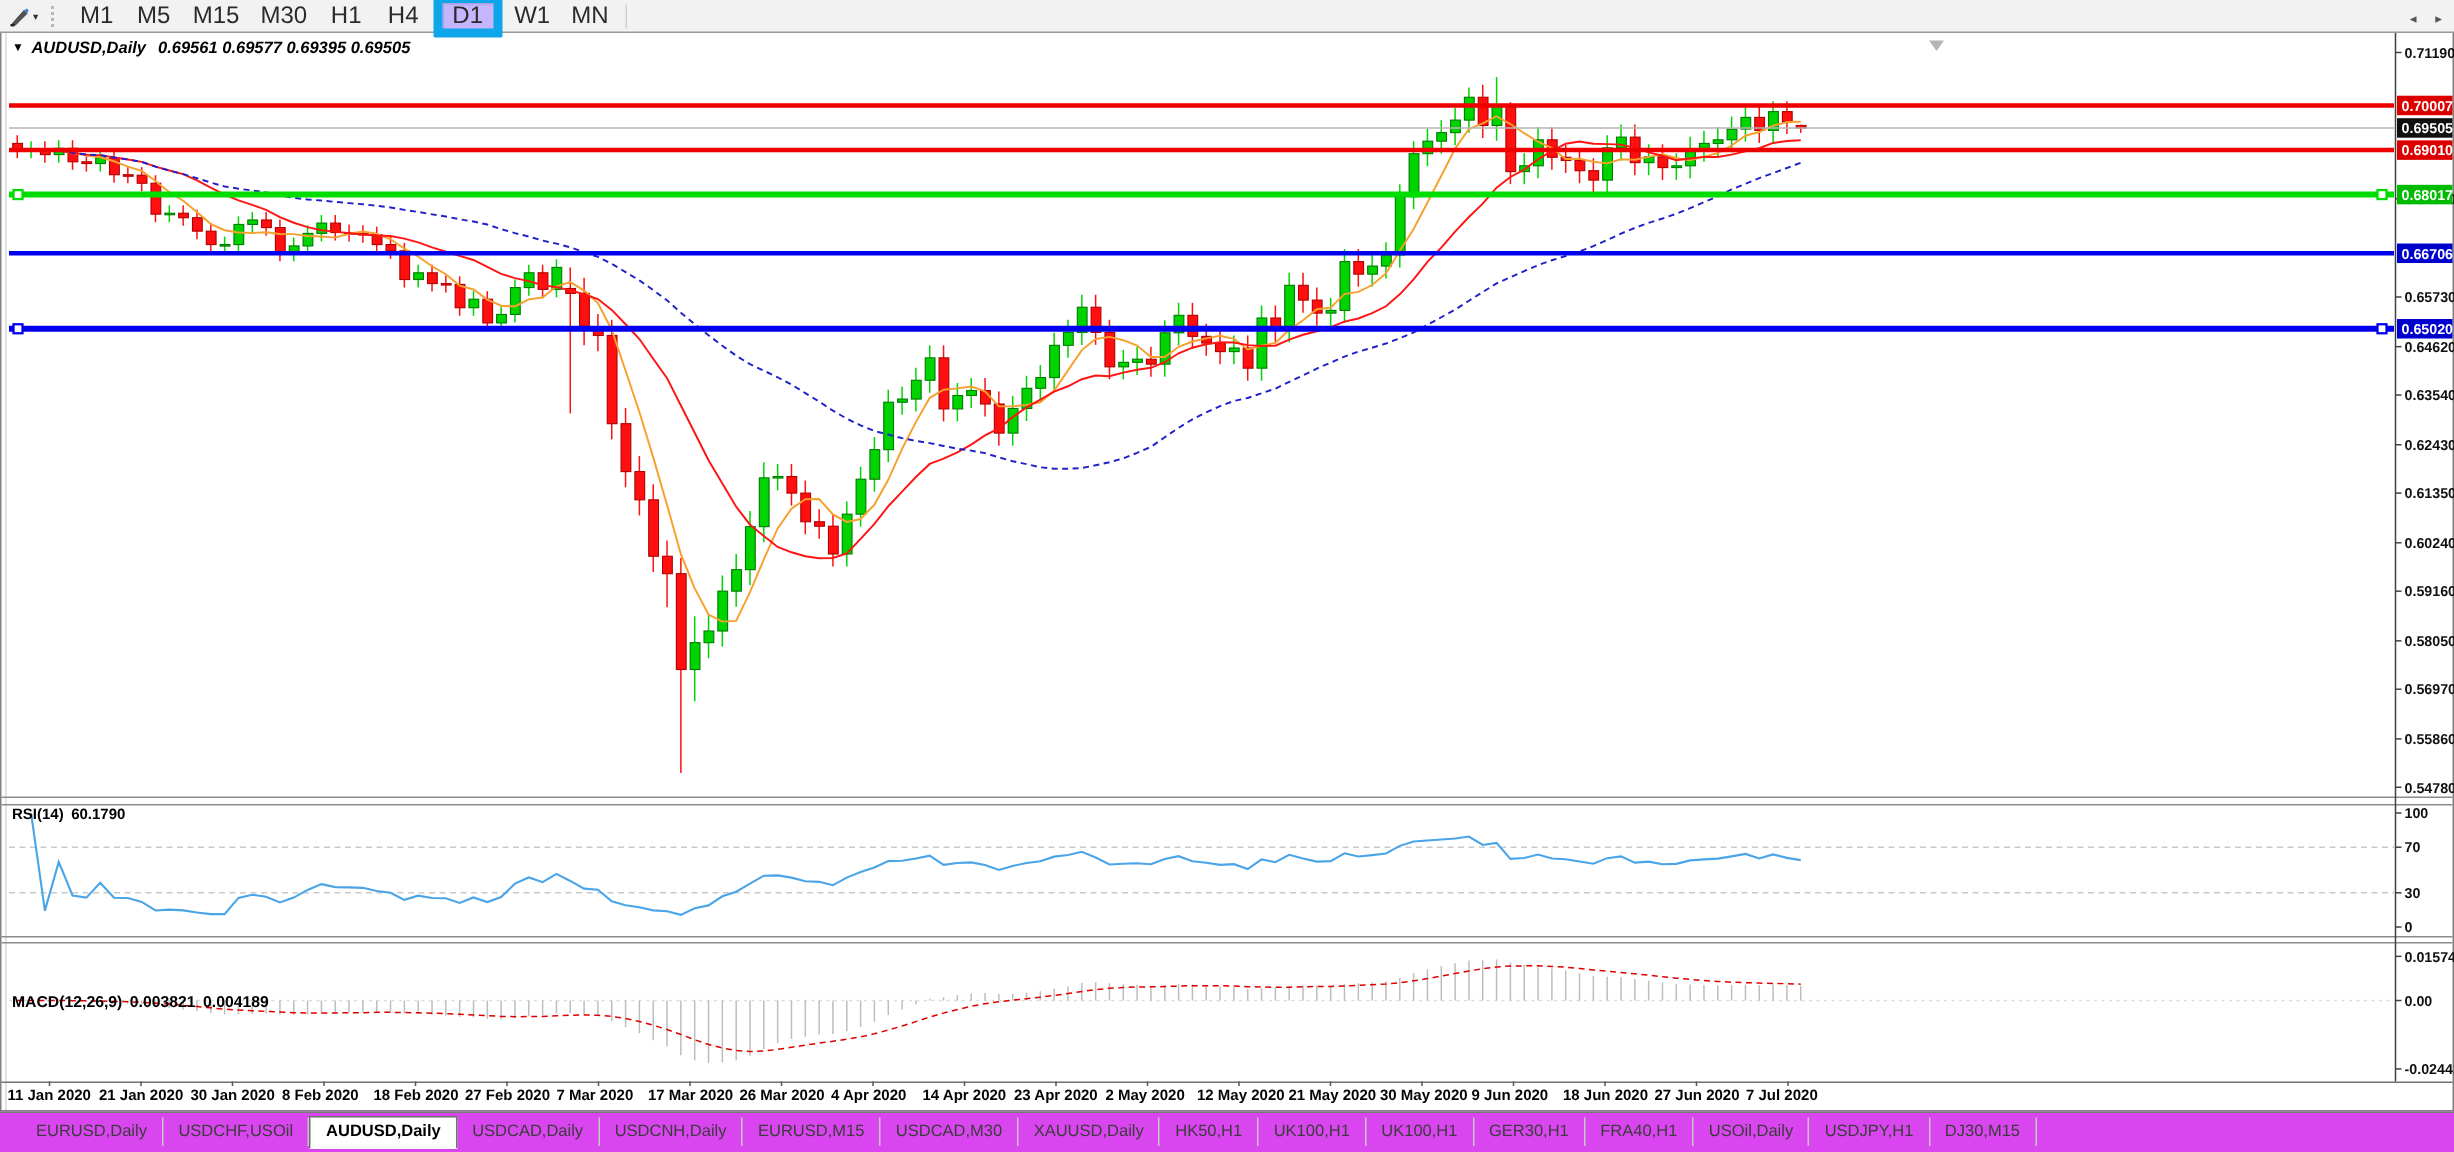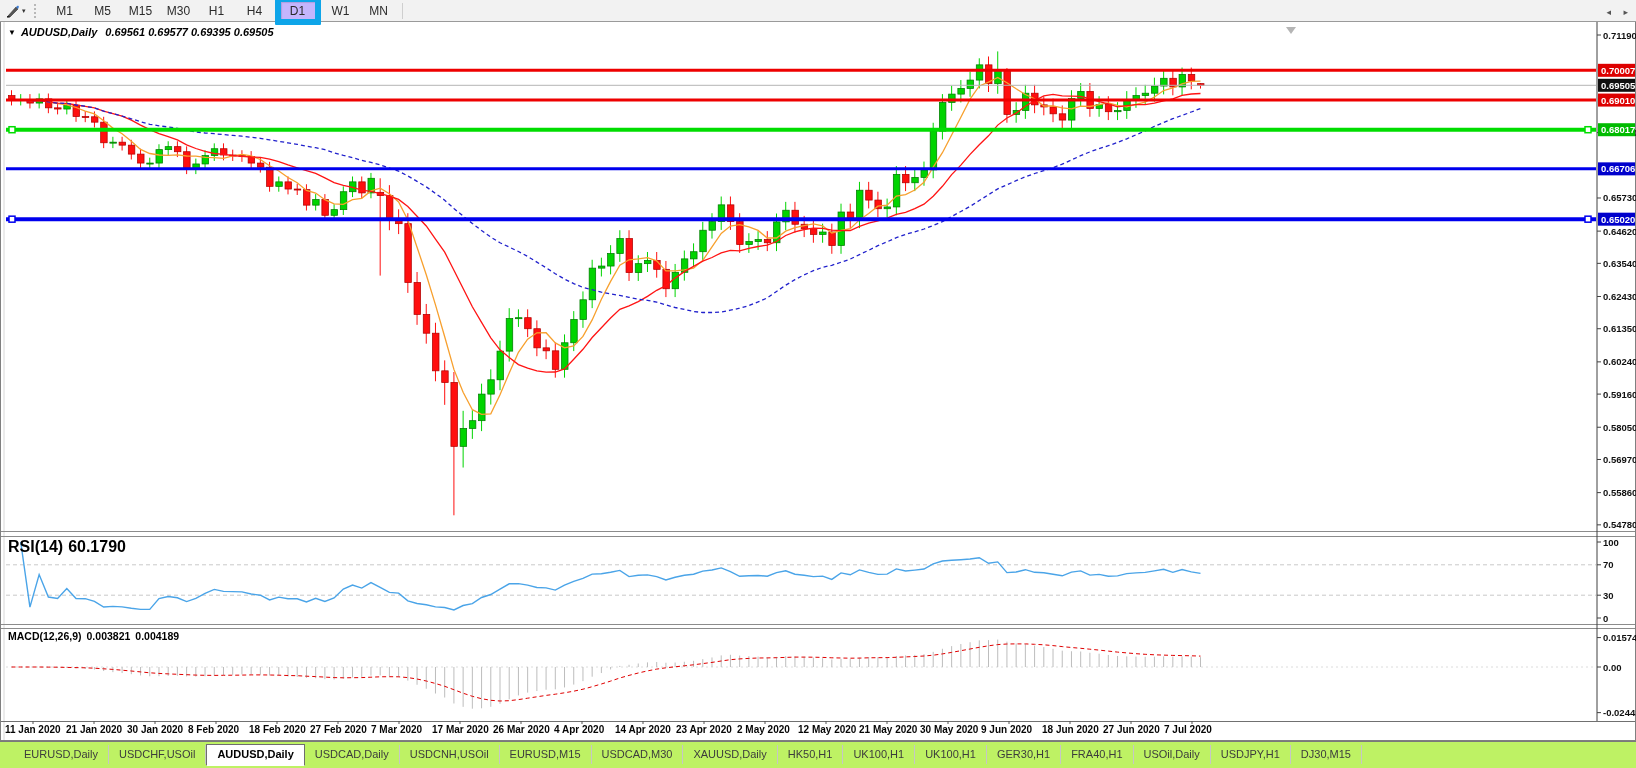--- a/index.html
+++ b/index.html
@@ -15,38 +15,38 @@
     display:flex;align-items:center;z-index:30;
   }
   .tool-group{display:flex;align-items:center;height:21px;}
   #pointer-tool{display:flex;align-items:center;height:17px;padding:0 3px;margin-left:3px;}
   #pointer-tool svg{display:block;}
   .caret{font-size:7px;color:#333;margin-left:2px;}
   .grip{width:3px;height:14px;border-left:2px dotted #b8b8b8;margin:0 7px 0 5px;}
   .tf-btn{
     height:17px;min-width:24px;padding:0 5px;margin:0 1px;
     display:flex;align-items:center;justify-content:center;
-    font-size:12px;color:#2b2b2b;border:1px solid transparent;border-radius:1px;
+    font-size:16px;color:#2b2b2b;border:1px solid transparent;border-radius:1px;
   }
   .tf-btn.active{background:#c4b5fd;border:6px solid #0ea5e9;box-shadow:inset 1px 1px 1px rgba(0,0,0,.12);}
   .toolbar-sep{width:1px;height:16px;background:#cfcfcf;margin:0 4px;}
   
   .panel-label{position:absolute;z-index:10;font-weight:bold;color:#000;white-space:nowrap;}
   #chart-title{left:8px;top:26px;font-size:11px;font-style:italic;}
   #chart-title .dd{font-size:8px;vertical-align:1px;margin-right:5px;}
   #chart-title .ohlc{margin-left:8px;}
-  #rsi-label{left:8px;top:538px;font-size:16px;}
-  #macd-label{left:8px;top:630px;font-size:10.5px;}
+  #rsi-label{left:8px;top:538px;font-size:10px;}
+  #macd-label{left:8px;top:662px;font-size:10.5px;}
   .lbl-val{margin-left:5px;}
   
   #chart-svg{position:absolute;left:0;top:0;z-index:1;}
   
   #tabbar{
     position:absolute;left:0;top:741px;width:1636px;height:27px;
-    background:#bef264;border-top:1px solid #7a7a7a;z-index:30;
+    background:#d946ef;border-top:1px solid #7a7a7a;z-index:30;
     display:flex;align-items:flex-start;padding-top:3px;box-sizing:border-box;
   }
   #tabs{display:flex;margin-left:14px;}
   .tab{
     height:19px;line-height:19px;padding:0 10px;font-size:11px;color:#3c3c3c;
     border-right:1px solid #c6c6c6;white-space:nowrap;background:transparent;
   }
   .tab.active{
     background:#ffffff;border:1px solid #6e6e6e;border-bottom:1px solid #ffffff;
     font-weight:bold;color:#000;margin-top:-1px;height:20px;
@@ -616,21 +616,21 @@
 <div id="macd-label" class="panel-label">
   <span>MACD(12,26,9)</span><span class="lbl-val">0.003821</span><span class="lbl-val">0.004189</span>
 </div>
 
 <div id="tabbar">
   <div id="tabs">
       <div class="tab">EURUSD,Daily</div>
       <div class="tab">USDCHF,USOil</div>
       <div class="tab active">AUDUSD,Daily</div>
       <div class="tab">USDCAD,Daily</div>
-      <div class="tab">USDCNH,USOil</div>
+      <div class="tab">USDCNH,Daily</div>
       <div class="tab">EURUSD,M15</div>
       <div class="tab">USDCAD,M30</div>
       <div class="tab">XAUUSD,Daily</div>
       <div class="tab">HK50,H1</div>
       <div class="tab">UK100,H1</div>
       <div class="tab">UK100,H1</div>
       <div class="tab">GER30,H1</div>
       <div class="tab">FRA40,H1</div>
       <div class="tab">USOil,Daily</div>
       <div class="tab">USDJPY,H1</div>

